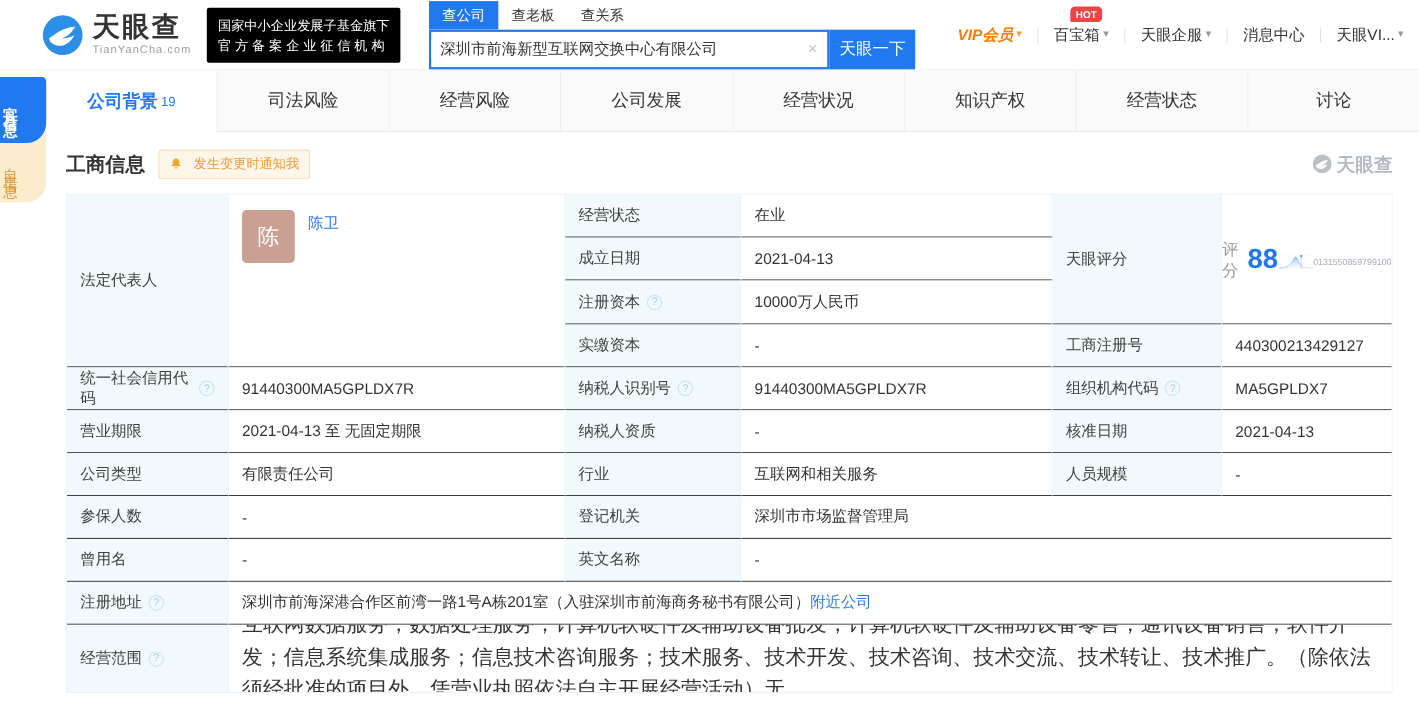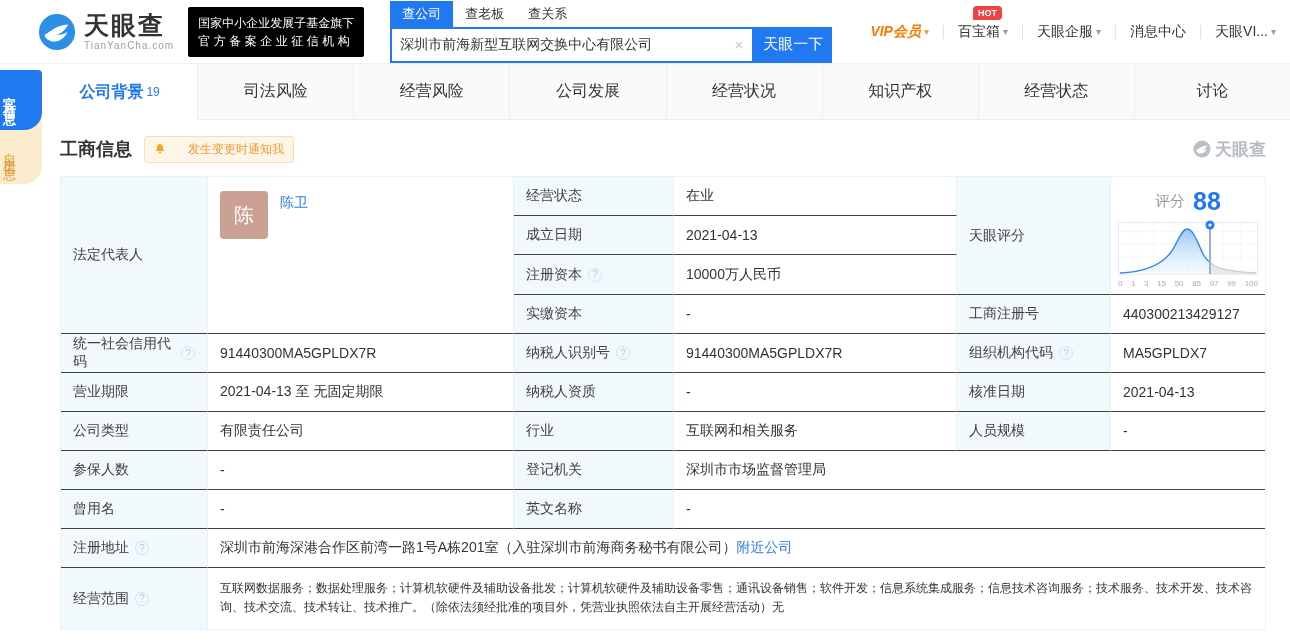--- a/index.html
+++ b/index.html
@@ -44,41 +44,41 @@
   
   .tabstrip { display: flex; height: 56px; border-bottom: 1px solid #ececec; background: #fafafa; }
   .tab { flex: 1; display: flex; align-items: center; justify-content: center; font-size: 16px; color: #333; cursor: pointer; border-left: 1px solid #efefef; }
   .tab:first-child { border-left: none; }
   .tab.active { background: #fff; color: #2179f2; font-weight: bold; margin-bottom: -1px; }
   .tab sup { font-size: 12px; font-weight: normal; margin-left: 3px; vertical-align: super; }
 
   
   .section-head { display: flex; align-items: center; margin: 14px 24px 0 18px; height: 30px; gap: 12px; }
   .section-head h2 { font-size: 18px; color: #333; font-weight: bold; }
-  .notify { display: inline-flex; align-items: center; gap: 22px; background: #fdf6e8; border: 1px solid #f6dfb3; color: #f09b37; font-size: 12px; padding: 4px 9px; border-radius: 3px; cursor: pointer; }
+  .notify { display: inline-flex; align-items: center; gap: 10px; background: #fdf6e8; border: 1px solid #f6dfb3; color: #f09b37; font-size: 12px; padding: 4px 9px; border-radius: 3px; cursor: pointer; }
   .watermark { margin-left: auto; display: inline-flex; align-items: center; gap: 4px; color: #b4bac2; font-size: 17px; font-weight: bold; }
 
   
   .grid-table { margin: 12px 24px 0 18px; display: grid; grid-template-columns: 147px 306px 160px 283px 154px 1fr; grid-template-rows: 39px 39px 40px 39px 39px 39px 39px 39px 39px 39px 61px; border: 1px solid #e9f2fb; font-size: 14px; color: #333; }
   .cell { display: flex; align-items: center; padding: 0 12px; border-bottom: 1px solid #404040; border-right: 1px solid #e9f2fb; background: #fff; overflow: hidden; }
   .cell.lab { background: #f2f9fd; color: #404040; }
   .help { display: inline-flex; width: 14px; height: 14px; border: 1px solid #cfe3f3; border-radius: 50%; color: #a9cce8; font-size: 10px; align-items: center; justify-content: center; margin-left: 6px; flex: 0 0 14px; cursor: pointer; }
   .link { color: #2f7ae5; text-decoration: none; cursor: pointer; }
 
   .cell.person { align-items: flex-start; padding-top: 14px; gap: 12px; }
   .avatar { width: 48px; height: 48px; background: #c9a092; color: #fff; font-size: 20px; display: flex; align-items: center; justify-content: center; border-radius: 4px; cursor: pointer; flex: 0 0 48px; }
   .person .name { font-size: 14px; margin-top: 3px; }
 
-  .cell.score-cell { flex-direction: column; justify-content: center; padding: 6px 0 2px; }
+  .cell.score-cell { flex-direction: row; justify-content: center; padding: 6px 0 2px; }
   .score-top { display: flex; align-items: center; gap: 8px; margin-bottom: 2px; }
   .score-top .sw { color: #9b9b9b; font-size: 15px; }
   .score-top .sn { color: #2177f0; font-size: 25px; font-weight: bold; }
   .ticks { width: 140px; display: flex; justify-content: space-between; font-size: 8px; color: #a8adb5; margin-top: 1px; }
 
-  .scope-val { line-height: 1.55; padding: 8px 12px; font-size: 12px; font-family: Liberation Mono, monospace; }
+  .scope-val { line-height: 1.55; padding: 8px 12px; font-size: 19px; }
   .addr-val { }
 </style>
 </head>
 <body>
 
 <div class="page">
 
   <header class="topbar">
     <div class="logo">
       <svg width="38" height="38" viewBox="0 0 40 40">

